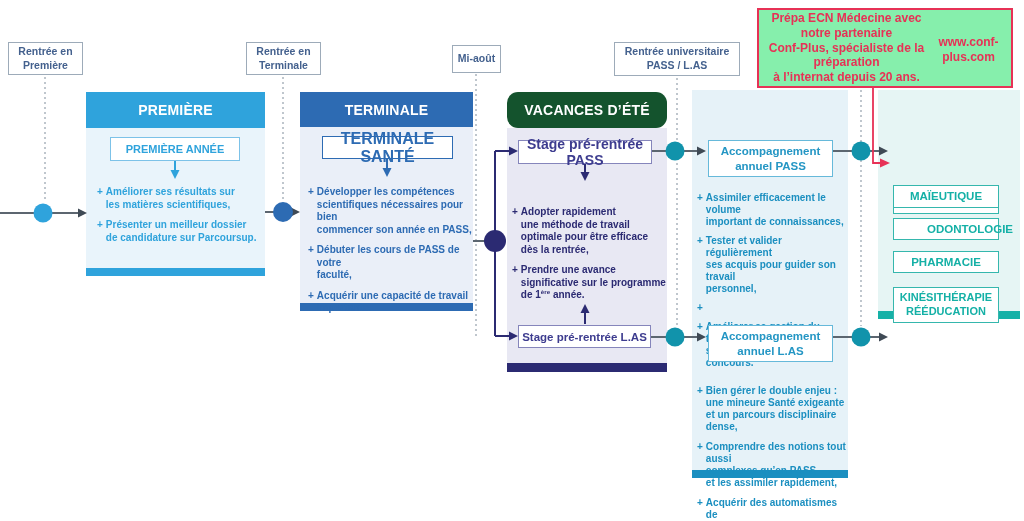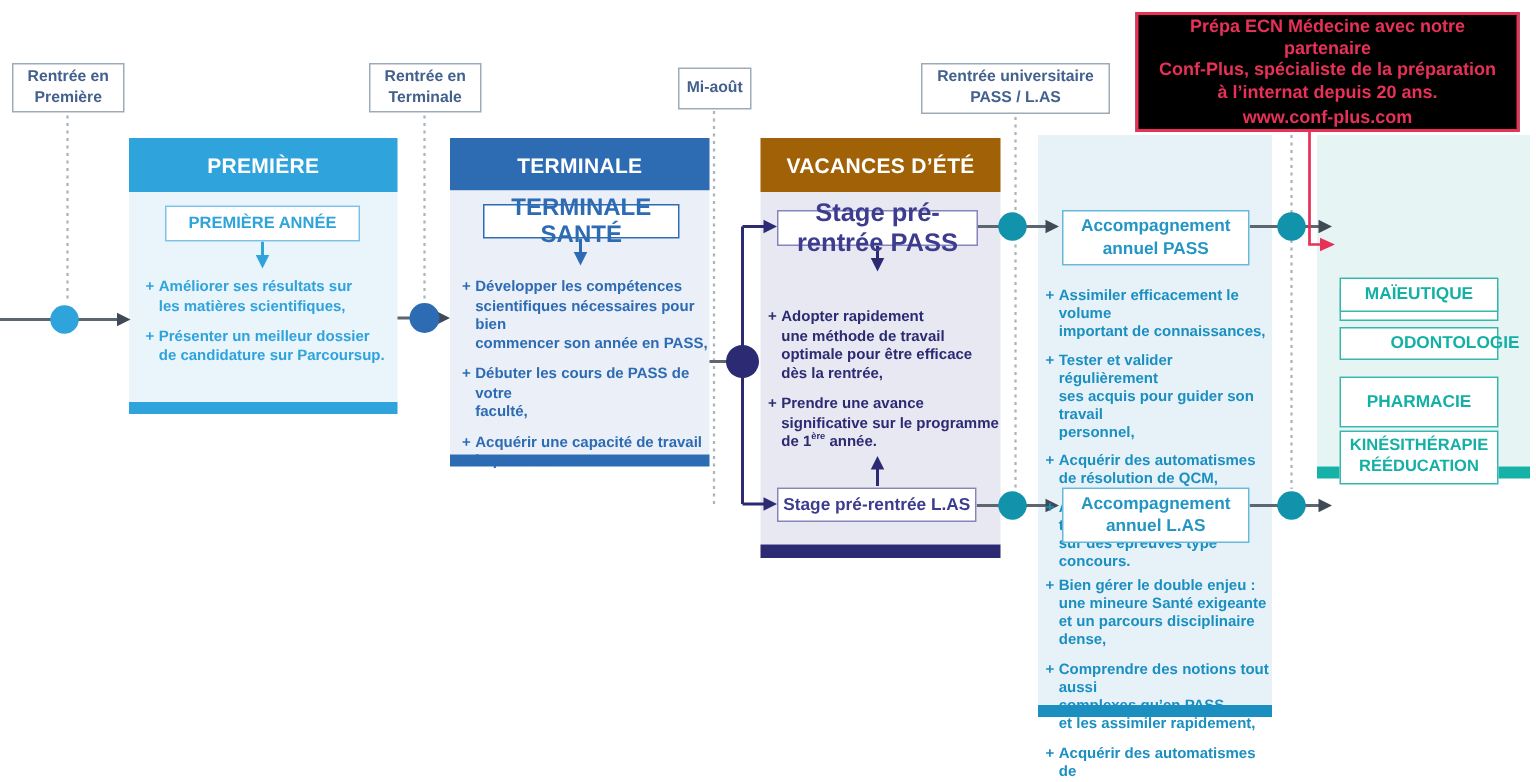--- a/index.html
+++ b/index.html
@@ -17,23 +17,23 @@
     display:flex;align-items:center;justify-content:center;
     text-align:center;white-space:pre-line;
   }
   #tag-premiere{left:8px;top:42px;width:75px;height:33px;}
   #tag-terminale{left:246px;top:42px;width:75px;height:33px;}
   #tag-miaout{left:452px;top:45px;width:49px;height:28px;}
   #tag-univ{left:614px;top:42px;width:126px;height:34px;}
   
   #partner-box{
     position:absolute;left:757px;top:8px;width:256px;height:80px;z-index:4;
-    box-sizing:border-box;border:2px solid #e73156;background:#000000;
+    box-sizing:border-box;border:2px solid #e73156;background:#86efac;
     color:#e73156;font-weight:bold;font-size:12px;line-height:1.22;
-    display:flex;flex-direction:column;align-items:center;justify-content:center;
+    display:flex;flex-direction:row;align-items:center;justify-content:center;
     text-align:center;padding:2px 4px;
   }
   #partner-box .ptext{white-space:pre-line;}
   #partner-box .purl{margin-top:3px;cursor:pointer;}
   
   .col{position:absolute;z-index:1;display:flex;flex-direction:column;}
   .col-header{
     display:flex;align-items:center;justify-content:center;
     color:#fff;font-weight:bold;font-size:14px;text-align:center;letter-spacing:.2px;
   }
@@ -41,21 +41,21 @@
   #col-premiere .col-header{height:36px;background:#2fa3dc;}
   #col-premiere .col-body{height:140px;background:#e9f4fb;}
   #col-premiere .col-footer{height:8px;background:#2fa3dc;}
 
   #col-terminale{left:300px;top:92px;width:173px;}
   #col-terminale .col-header{height:35px;background:#2d6bb3;}
   #col-terminale .col-body{height:176px;background:#eaeff8;}
   #col-terminale .col-footer{height:8px;background:#2d6bb3;}
 
   #col-vacances{left:507px;top:92px;width:160px;}
-  #col-vacances .col-header{height:36px;background:#a16207;}
+  #col-vacances .col-header{height:36px;background:#14532d;border-radius:11px;}
   #col-vacances .col-body{height:235px;background:#e8e8f3;}
   #col-vacances .col-footer{height:9px;background:#2b2a72;}
 
   #col-univ{left:692px;top:90px;width:156px;}
   #col-univ .col-header{height:38px;background:#1389c1;line-height:1.25;}
   #col-univ .col-body{height:380px;background:#e6f2f8;}
   #col-univ .col-footer{height:8px;background:#1b8fc0;}
 
   #col-filieres{left:878px;top:90px;width:142px;}
   #col-filieres .col-header{height:37px;background:#16b1a7;}
@@ -64,29 +64,29 @@
 
   sup.hsup{font-size:0.62em;vertical-align:super;line-height:0;}
   
   .white-box{
     position:absolute;z-index:3;box-sizing:border-box;background:#fff;
     display:flex;align-items:center;justify-content:center;
     text-align:center;font-weight:bold;white-space:pre-line;
   }
   #box-premiere-sante{left:110px;top:137px;width:130px;height:24px;border:1px solid #7cc2e8;color:#2fa3dc;font-size:11px;}
   #box-terminale-sante{left:322px;top:136px;width:131px;height:23px;border:1px solid #2d6bb3;color:#2d6bb3;font-size:16px;}
-  #box-stage-pass{left:518px;top:140px;width:134px;height:24px;border:1px solid #8585bb;color:#3d3c8f;font-size:17px;}
+  #box-stage-pass{left:518px;top:140px;width:134px;height:24px;border:1px solid #8585bb;color:#3d3c8f;font-size:14px;}
   #box-stage-las{left:518px;top:325px;width:133px;height:23px;border:1px solid #8585bb;color:#3d3c8f;font-size:11.5px;}
   #box-accomp-pass{left:708px;top:140px;width:125px;height:37px;border:1px solid #66b9da;color:#2496c4;font-size:11.5px;line-height:1.3;}
   #box-accomp-las{left:708px;top:325px;width:125px;height:37px;border:1px solid #66b9da;color:#2496c4;font-size:11.5px;line-height:1.3;}
   .filiere-box{left:893px;width:106px;border:1px solid #35b7ad;color:#14b0a6;font-size:11.5px;line-height:1.25;}
   #fil-0{top:153px;height:22px;margin-top:39px;}
   #fil-1{top:185px;height:23px;}
   #fil-2{top:218px;height:22px;padding-left:48px;}
-  #fil-3{top:251px;height:34px;}
+  #fil-3{top:251px;height:22px;}
   #fil-4{top:287px;height:36px;font-size:11px;}
   
   .bullets{position:absolute;z-index:2;font-weight:bold;}
   .bullet{display:flex;margin-bottom:8px;}
   .bullet .plus{flex:0 0 auto;margin-right:3px;}
   .bullet .txt{white-space:pre-line;}
   #bullets-premiere{left:97px;top:186px;width:168px;color:#2fa3dc;font-size:10px;line-height:12.5px;}
   #bullets-terminale{left:308px;top:186px;width:166px;color:#2d6bb3;font-size:10px;line-height:12.5px;}
   #bullets-vacances{left:512px;top:206px;width:154px;color:#2b2a72;font-size:10px;line-height:12.5px;}
   #bullets-univ-pass{left:697px;top:192px;width:152px;color:#1b8fc0;font-size:10px;line-height:12px;}
@@ -258,22 +258,20 @@
 important de connaissances,</span>
   </div>
   <div class="bullet">
     <span class="plus">+</span>
     <span class="txt">Tester et valider régulièrement
 ses acquis pour guider son travail
 personnel,</span>
   </div>
   <div class="bullet">
     <span class="plus">+</span>
-    <span class="txt">Acquérir des automatismes
-de résolution de QCM,</span>
   </div>
   <div class="bullet">
     <span class="plus">+</span>
     <span class="txt">Améliorer sa gestion du temps
 sur des épreuves type concours.</span>
   </div>
 </div>
 
 <div class="bullets" id="bullets-univ-las">
   <div class="bullet">

